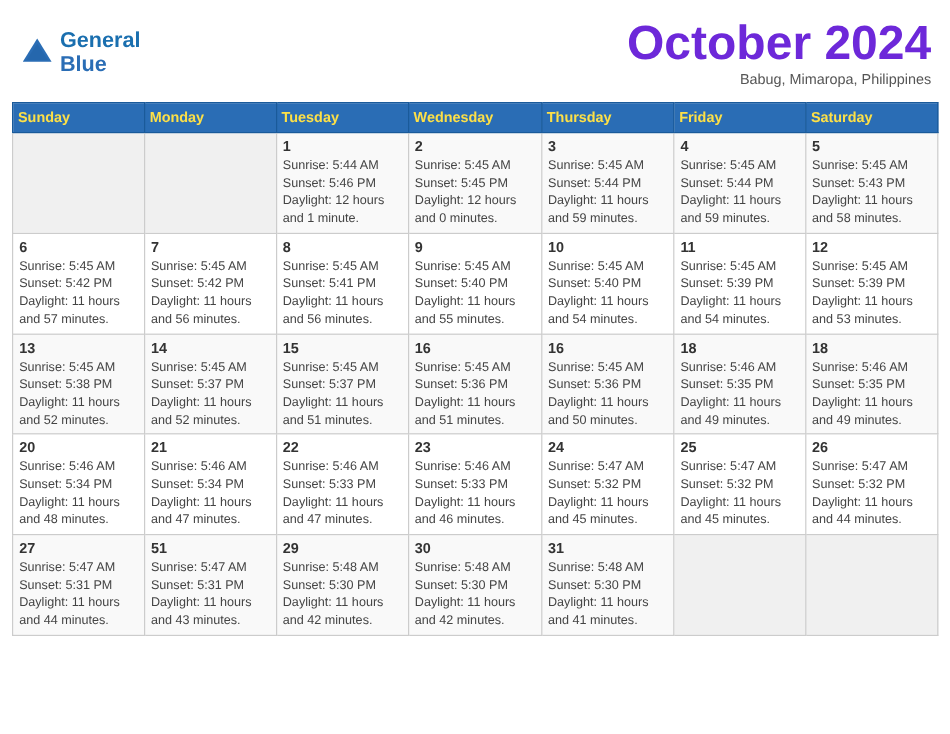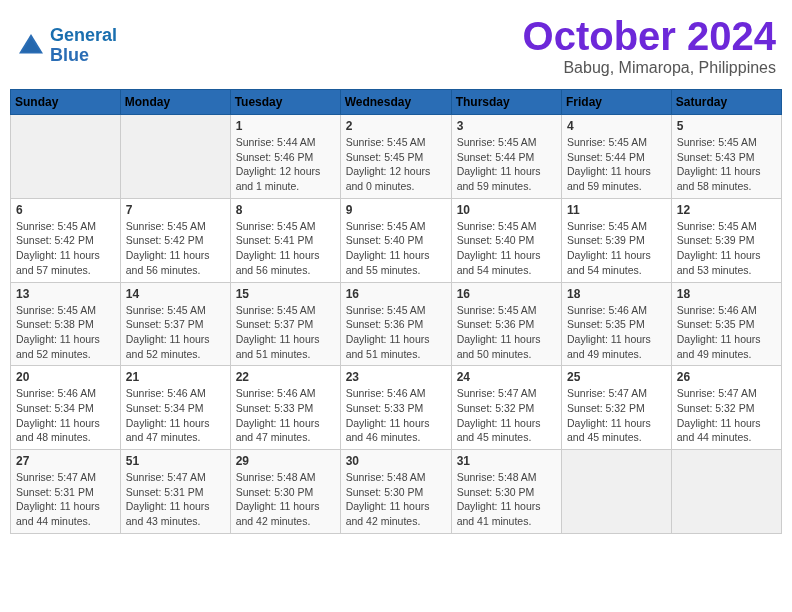--- a/index.html
+++ b/index.html
@@ -37,31 +37,31 @@
     }
     .title-area {
       text-align: right;
     }
     .main-title {
       font-size: 40px;
       font-weight: bold;
       color: #6d28d9;
     }
     .subtitle {
-      font-size: 16px;
+      font-size: 12px;
       color: #555;
     }
     .calendar {
       width: 100%;
       border-collapse: collapse;
       font-size: 11px;
     }
     .calendar thead tr th {
       background: #2a6db5;
-      color: #000000;
+      color: #fde047;
       padding: 5px 4px;
       text-align: left;
       font-weight: bold;
       font-size: 12px;
       border: 1px solid #1a5a9a;
     }
     .calendar tbody tr td {
       vertical-align: top;
       border: 1px solid #ccc;
       padding: 4px 5px;

